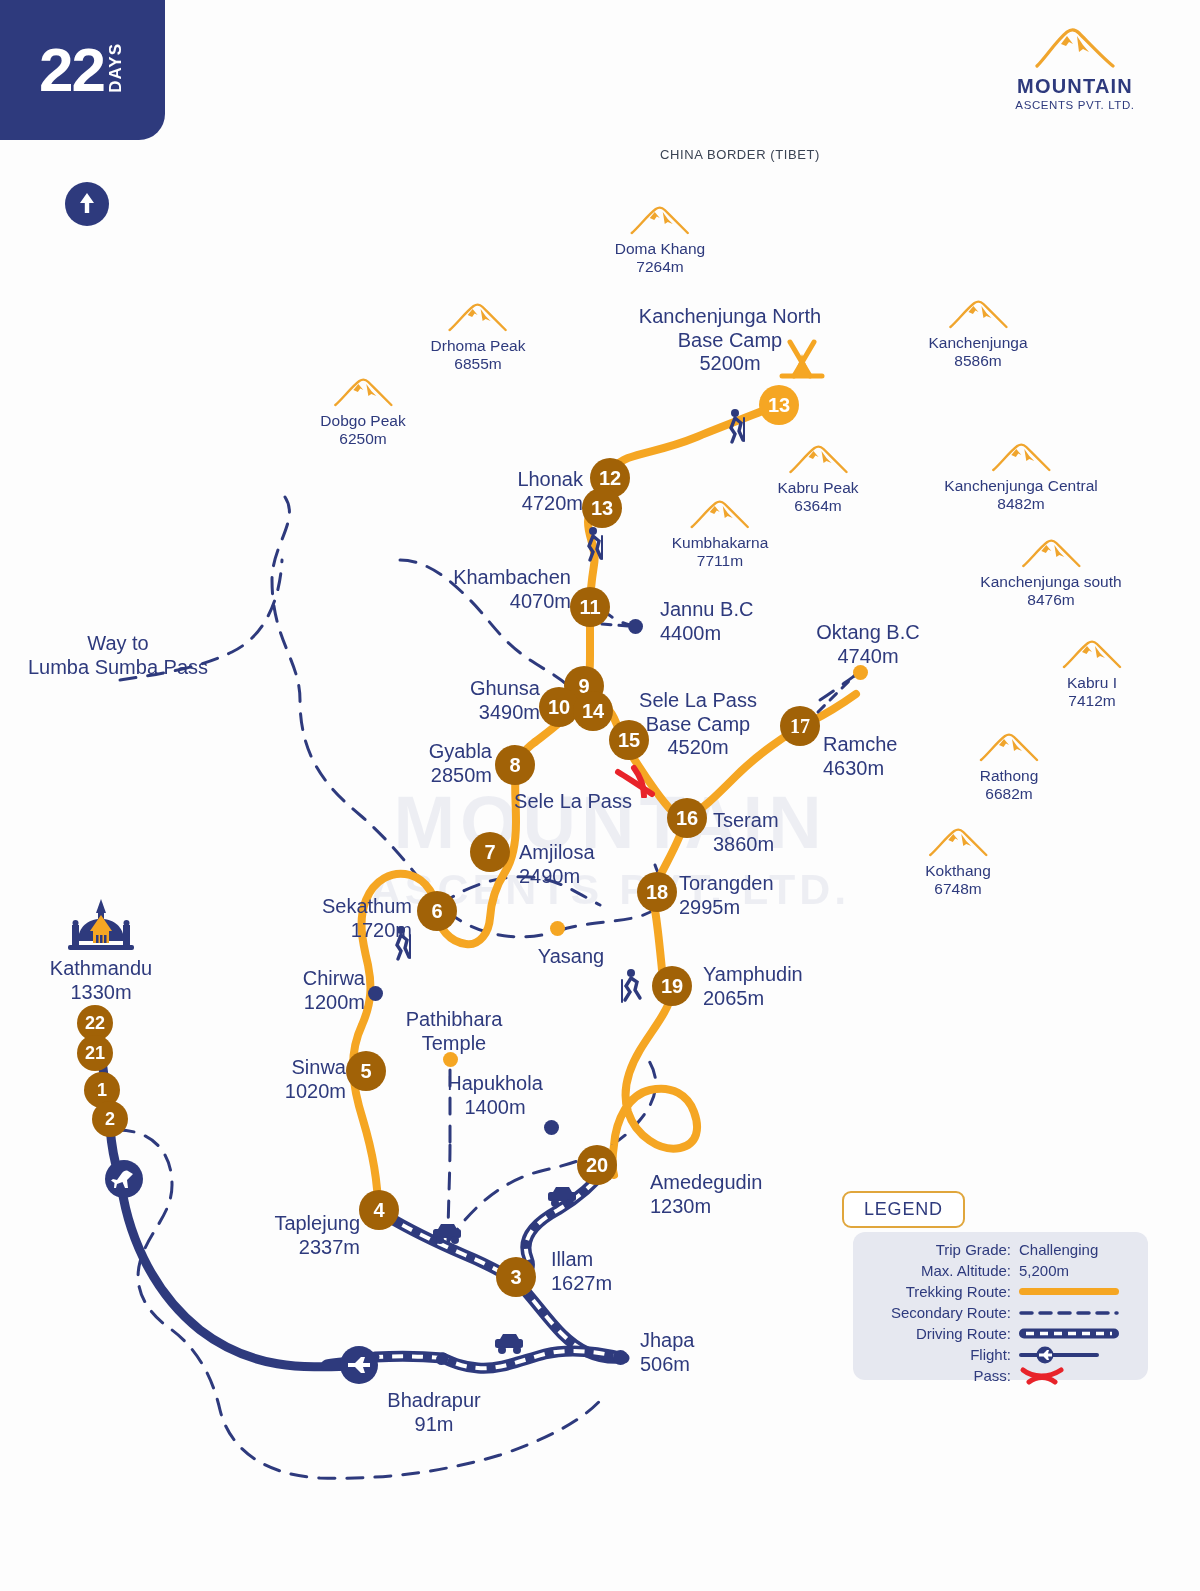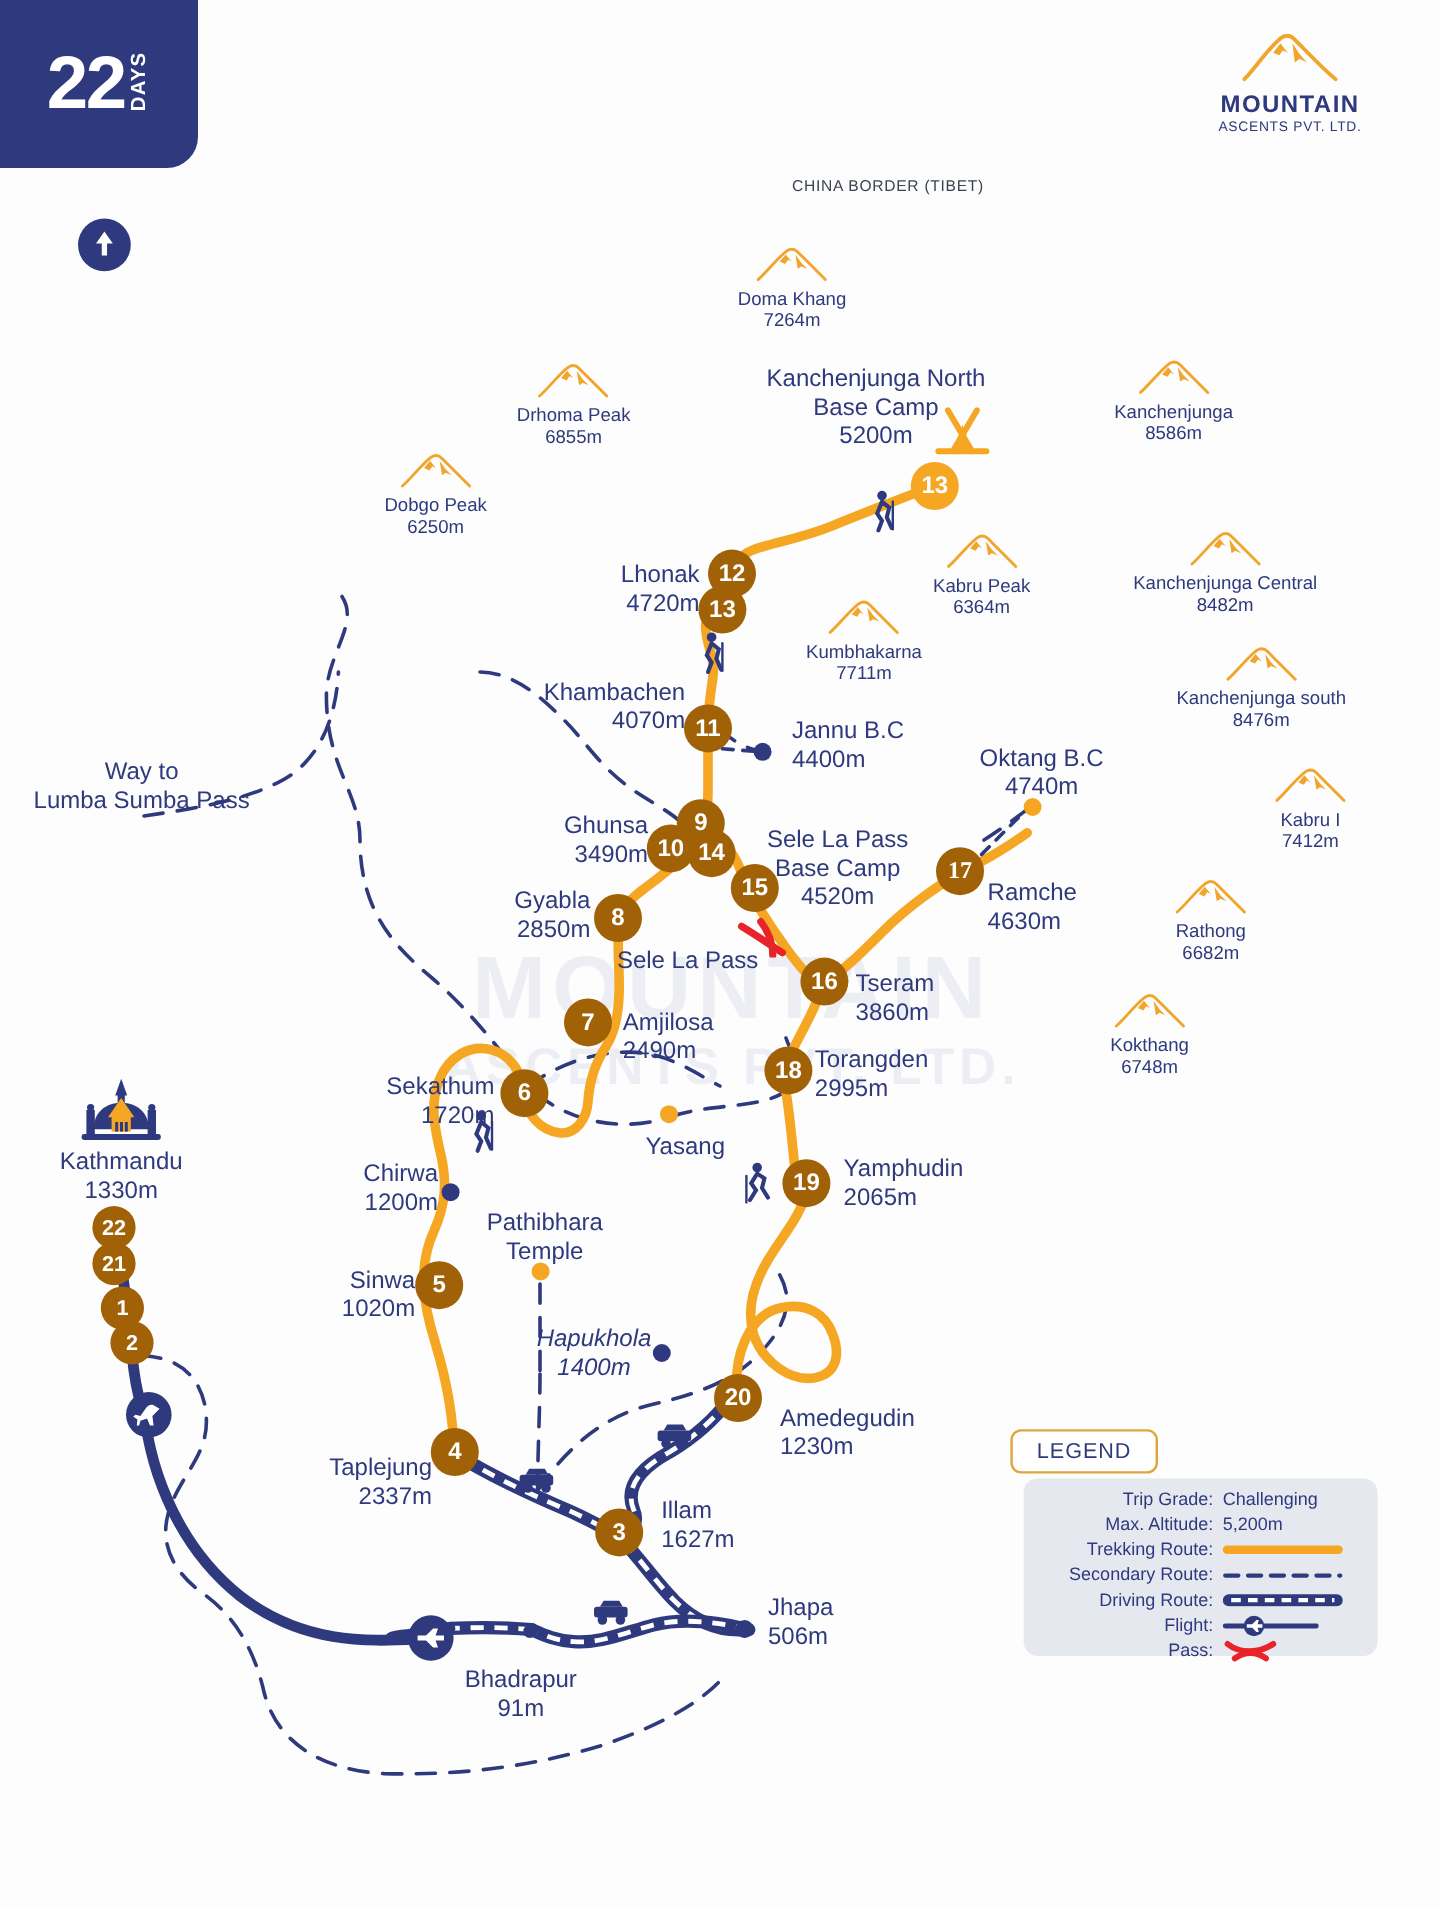--- a/index.html
+++ b/index.html
@@ -425,21 +425,21 @@
 <div class="node lg" style="left:593px;top:711px;">14</div>
 <div class="node lg" style="left:629px;top:740px;">15</div>
 <div class="node lg" style="left:515px;top:765px;">8</div>
 <div class="node lg" style="left:800px;top:726px;font-family:Liberation Serif, serif;">17</div>
 <div class="node lg" style="left:687px;top:818px;">16</div>
 <div class="node lg" style="left:490px;top:852px;">7</div>
 <div class="node lg" style="left:657px;top:892px;">18</div>
 <div class="node lg" style="left:437px;top:911px;">6</div>
 <div class="node lg" style="left:672px;top:986px;">19</div>
 <div class="node lg" style="left:366px;top:1071px;">5</div>
-<div class="node lg" style="left:615px;top:1165px;">20</div>
+<div class="node lg" style="left:597px;top:1165px;">20</div>
 <div class="node lg" style="left:379px;top:1210px;">4</div>
 <div class="node lg" style="left:516px;top:1277px;">3</div>
 <div class="node md" style="left:95px;top:1023px;">22</div>
 <div class="node md" style="left:95px;top:1053px;">21</div>
 <div class="node md" style="left:102px;top:1090px;">1</div>
 <div class="node md" style="left:110px;top:1119px;">2</div>
 
 <div class="dot" style="left:635px;top:626px;"></div>
 <div class="dot orange" style="left:860px;top:672px;"></div>
 <div class="dot orange" style="left:557px;top:928px;"></div>
@@ -533,21 +533,21 @@
 <div class="lbl r" style="left:346px;top:1056px;">
   <span>Sinwa</span>
   <span class="alt">1020m</span>
 </div>
 
 <div class="lbl c" style="left:454px;top:1008px;">
   <span>Pathibhara</span>
   <span class="alt">Temple</span>
 </div>
 
-<div class="lbl c" style="left:495px;top:1105px;font-style:italic;">
+<div class="lbl c" style="left:495px;top:1072px;">
   <span>Hapukhola</span>
   <span class="alt">1400m</span>
 </div>
 
 <div class="lbl c" style="left:101px;top:957px;">
   <span>Kathmandu</span>
   <span class="alt">1330m</span>
 </div>
 
 <div class="lbl" style="left:650px;top:1171px;">

